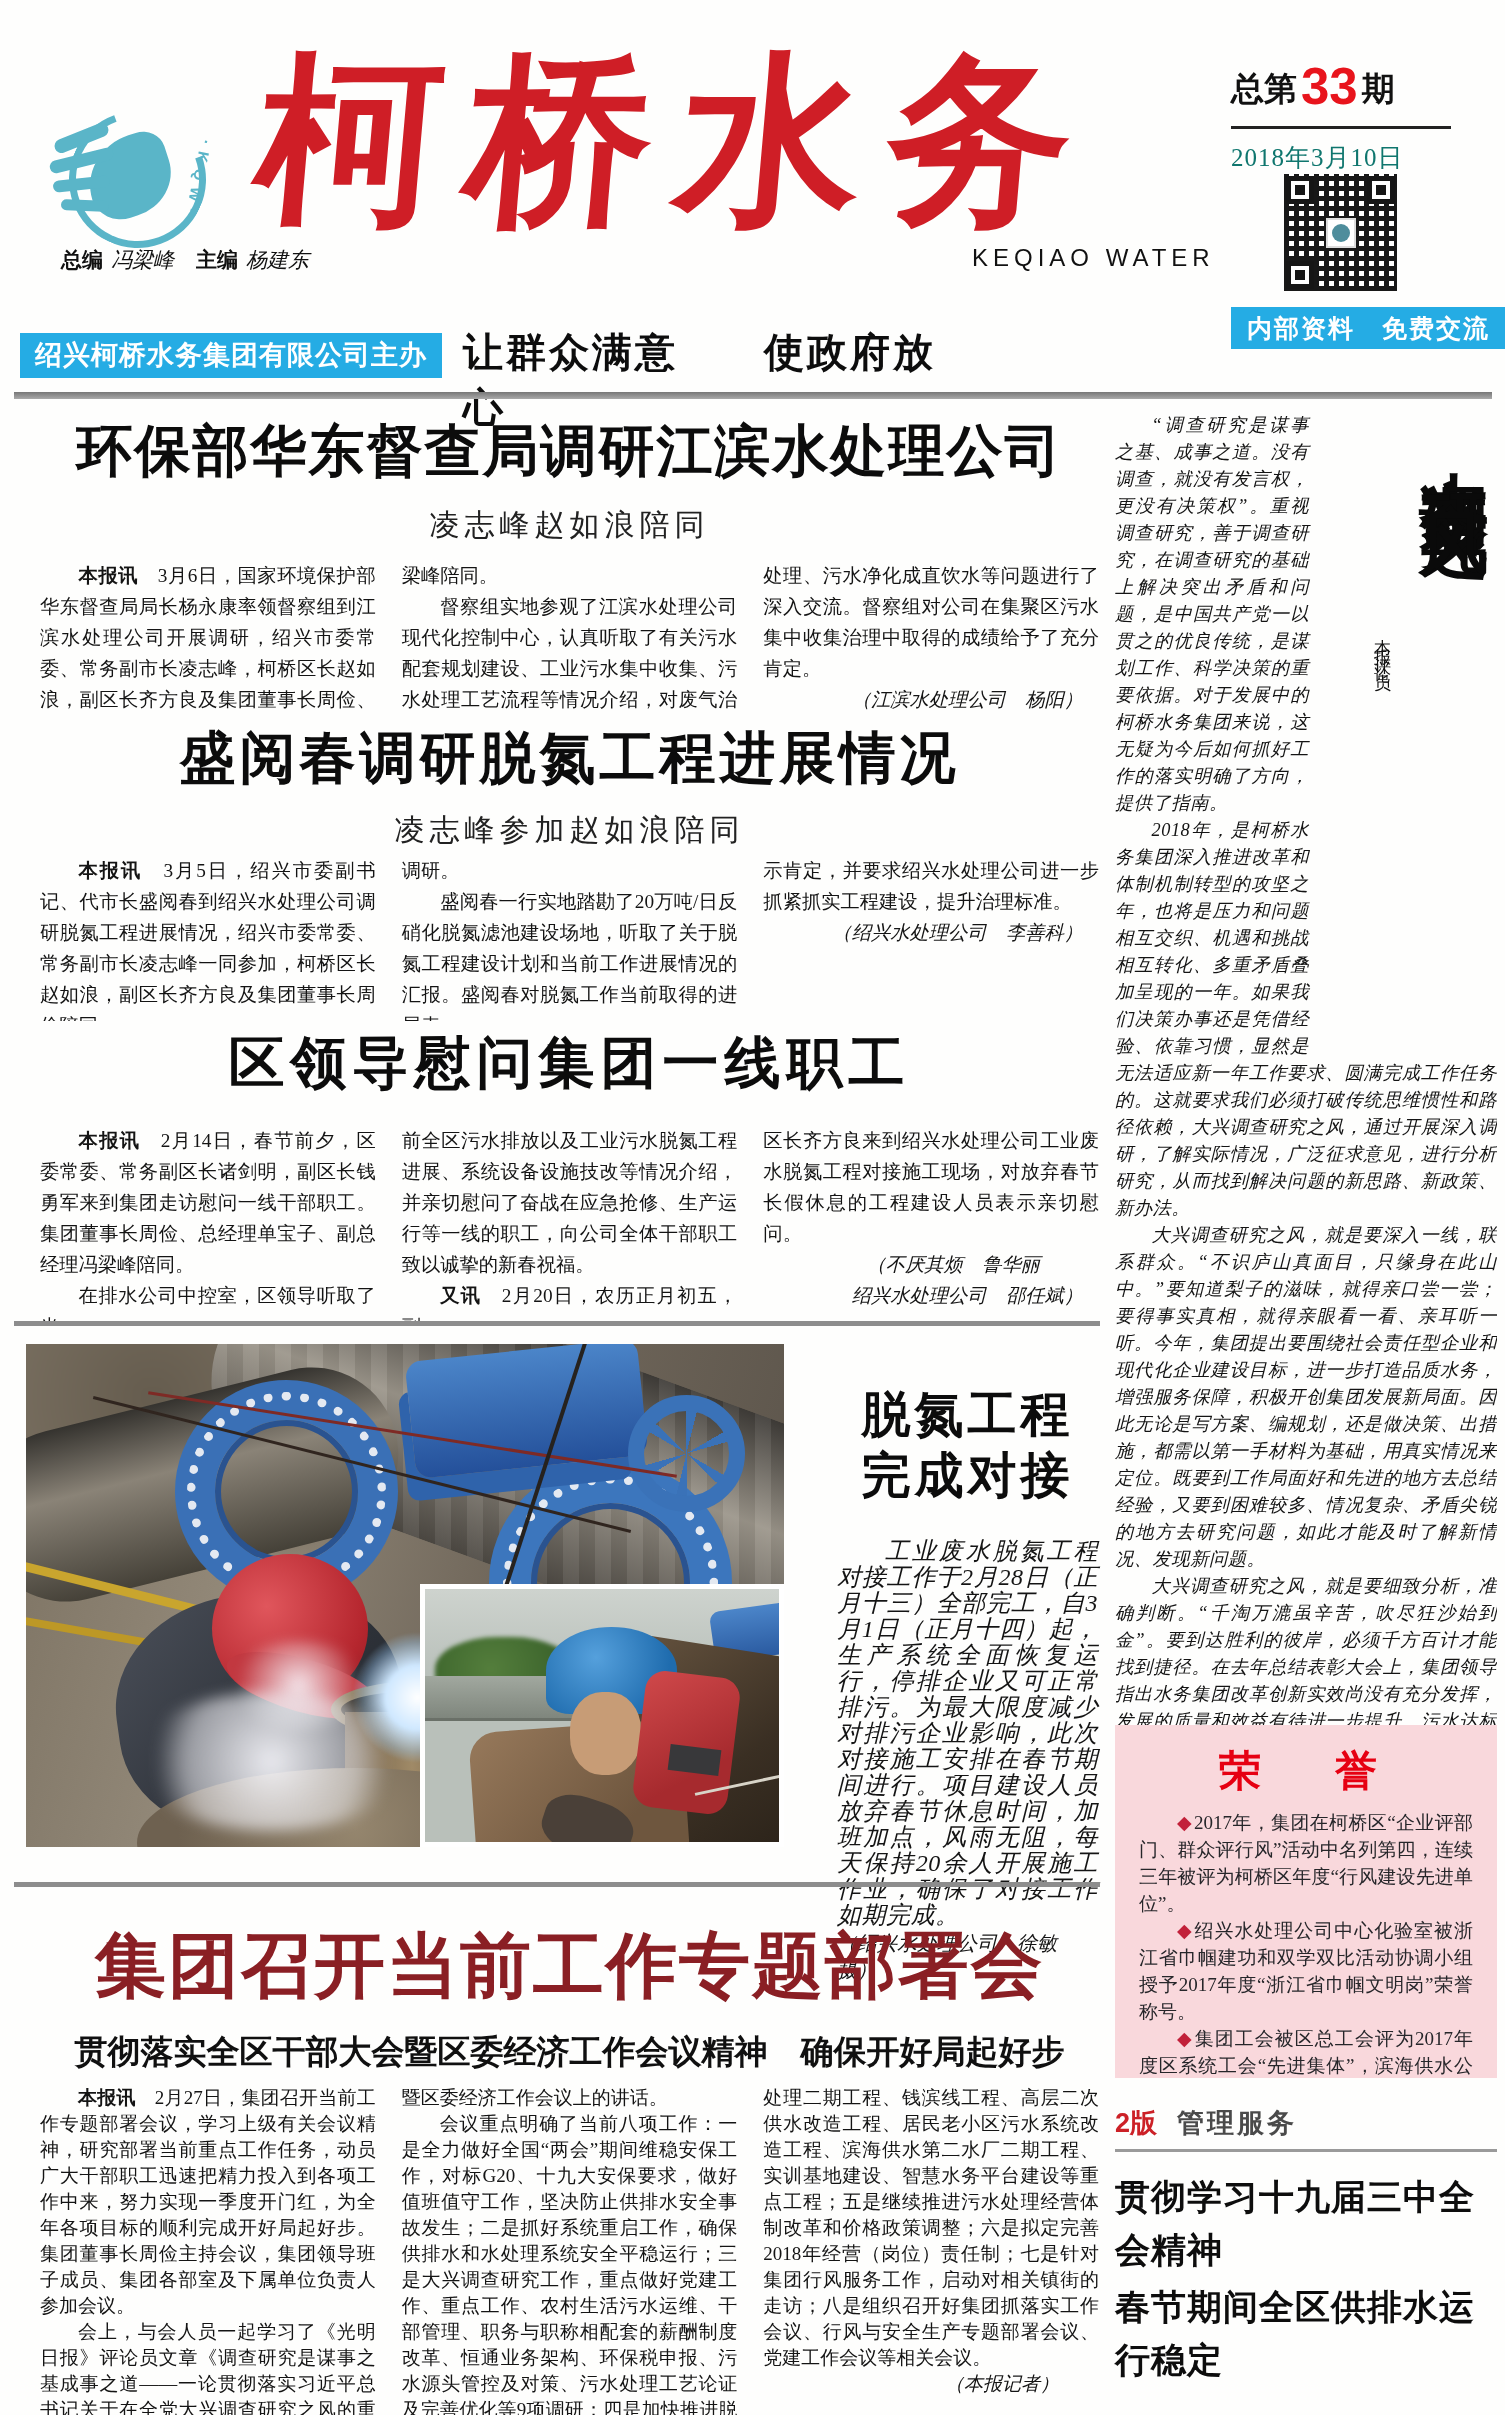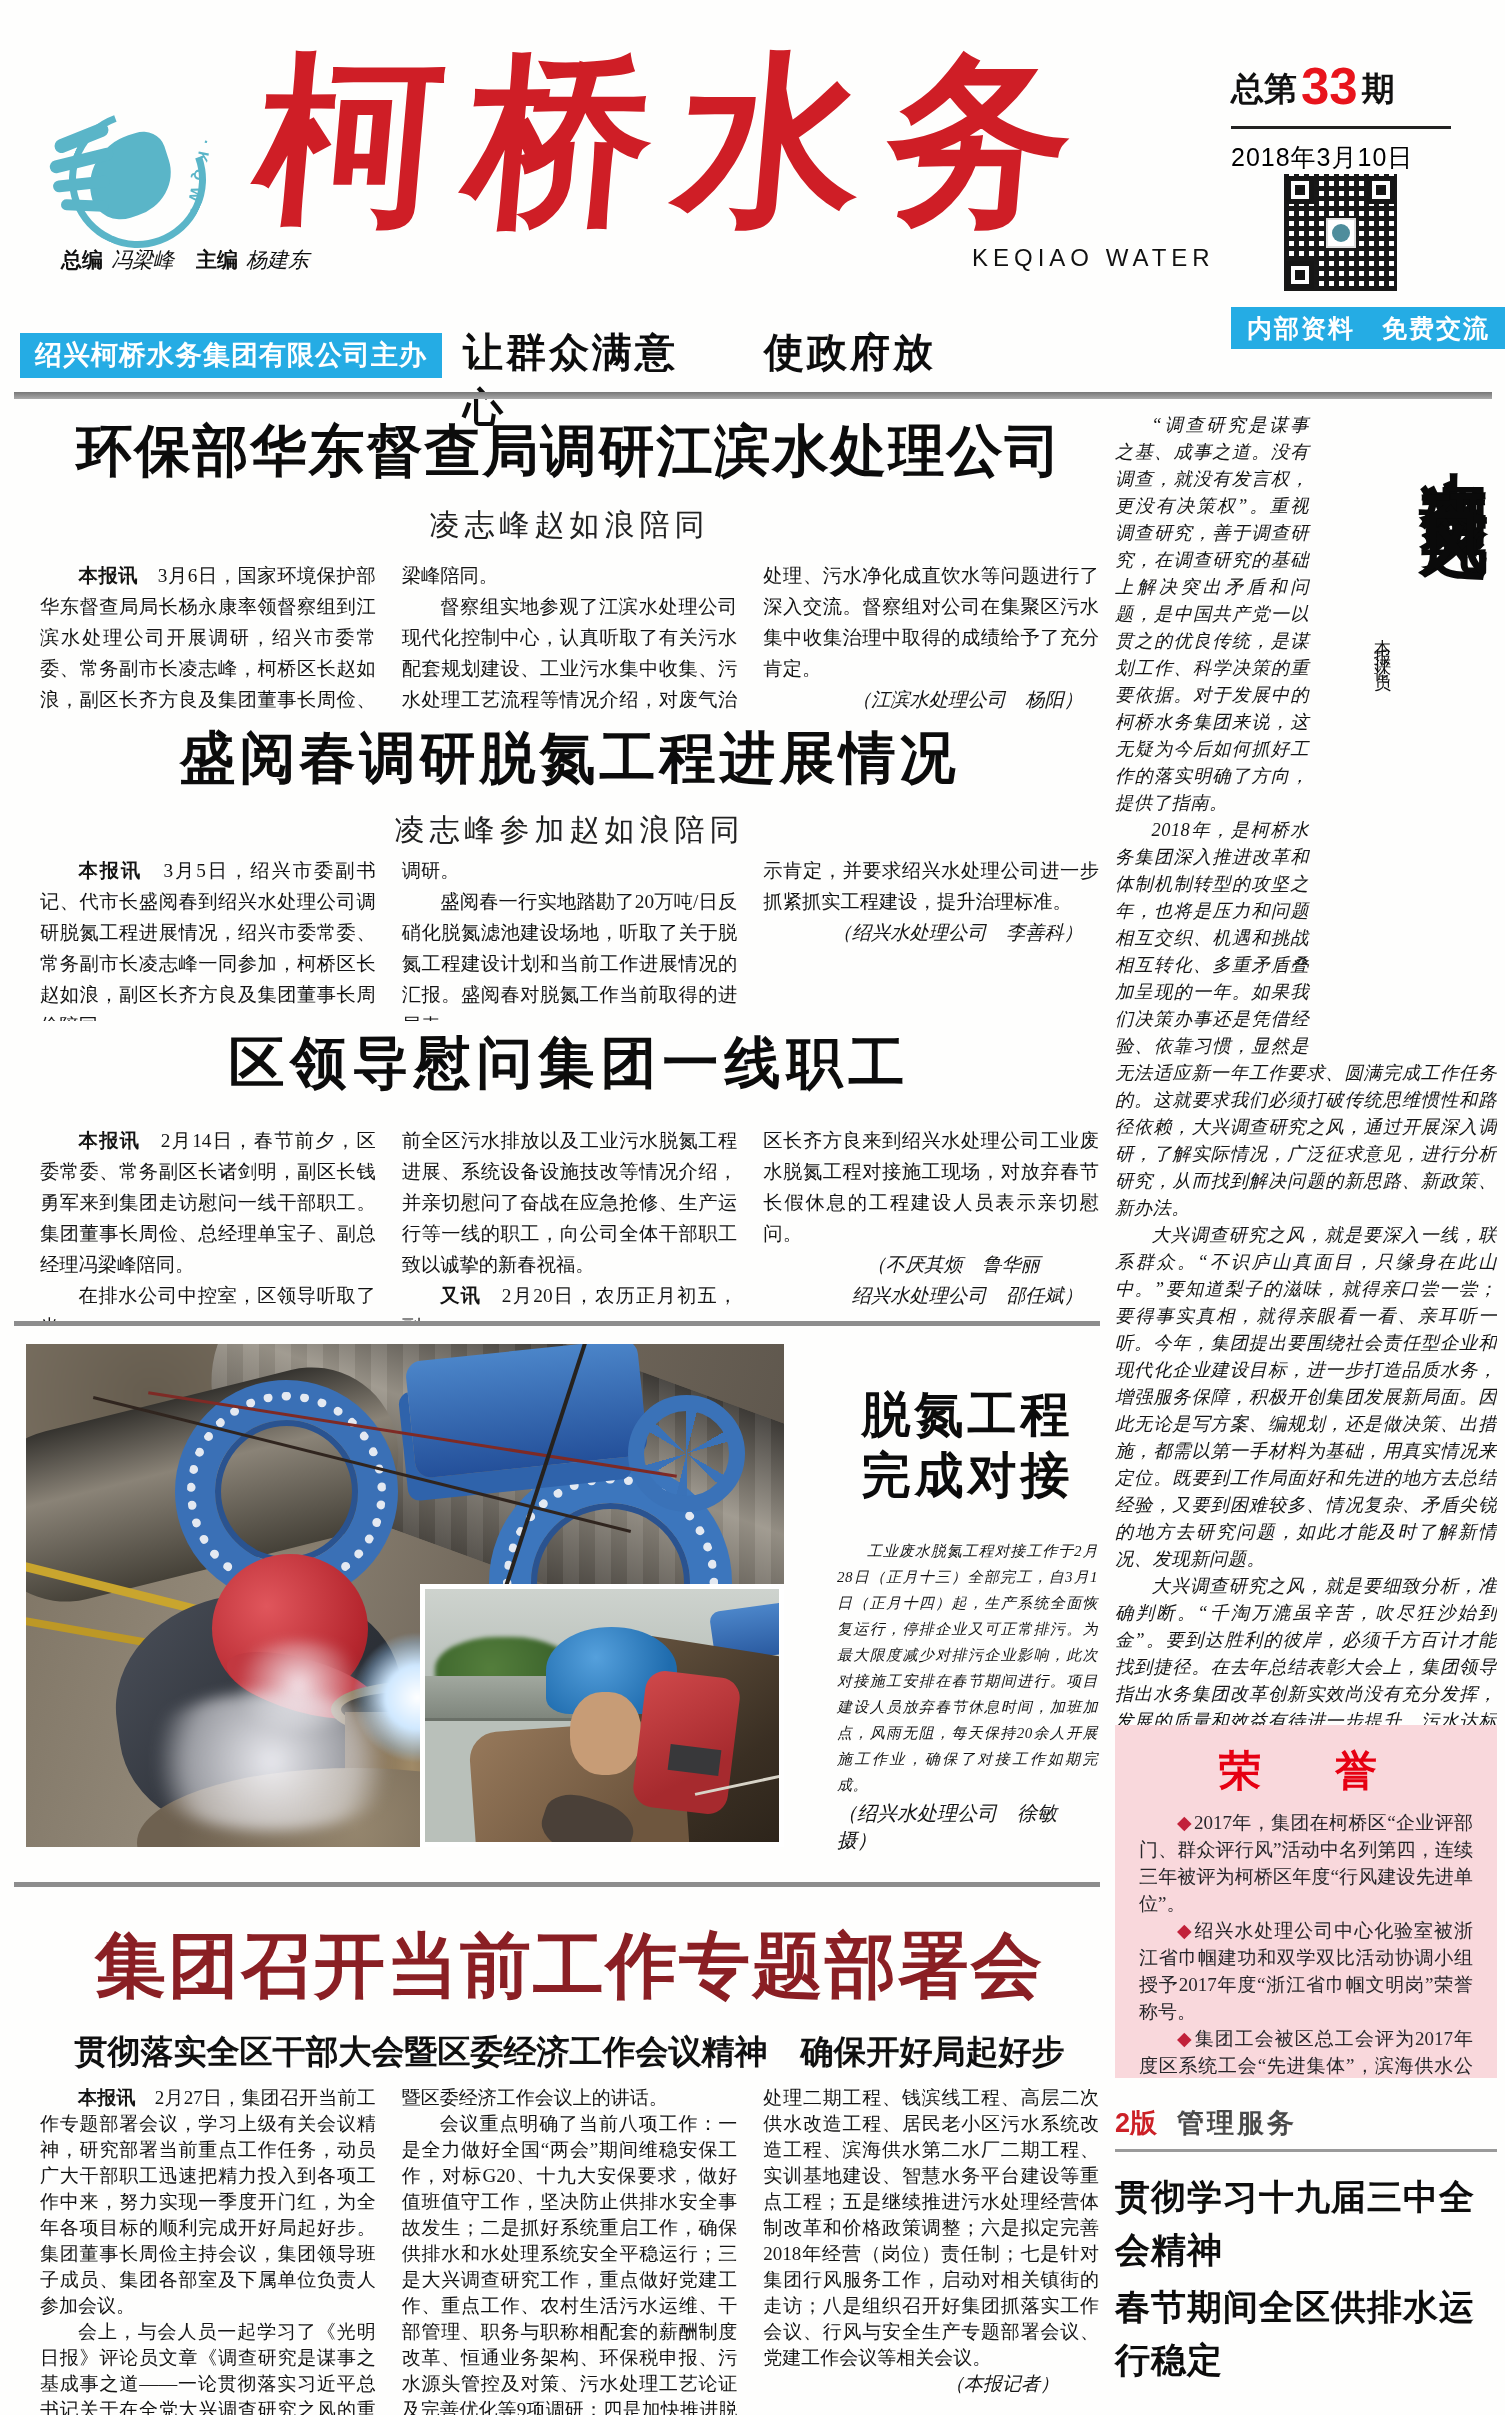--- a/index.html
+++ b/index.html
@@ -21,21 +21,21 @@
   .sp4{left:2px;top:75px;width:57px;height:12px;border-radius:10px;transform:rotate(-6deg);}
   .sp5{left:10px;top:97px;width:48px;height:11px;border-radius:10px;transform:rotate(2deg);}
   .logo-letters{position:absolute;right:14px;top:36px;writing-mode:vertical-rl;font-family:"Liberation Sans","DejaVu Sans",sans-serif;font-size:15px;font-weight:bold;color:#5ab5c8;letter-spacing:7px;transform:rotate(12deg);}
   #paper-title{left:203px;top:18px;width:950px;height:248px;line-height:248px;text-align:center;
     color:#cf1e26;font-weight:bold;font-size:184px;letter-spacing:26px;
     font-family:"Liberation Serif","DejaVu Serif",serif;transform:skewX(-5deg);}
   #issue-box{left:1231px;top:57px;width:226px;text-align:left;font-family:"Liberation Sans","DejaVu Sans",sans-serif;}
   #issue-line1{font-size:33px;font-weight:bold;color:#111;}
   #issue-number{font-size:51px;color:#e8141c;font-weight:bold;padding:0 4px;vertical-align:-4px;}
   #issue-rule{margin-top:10px;width:220px;height:3px;background:#222;}
-  #issue-date{margin-top:12px;font-size:25px;color:#000000;letter-spacing:1px;}
+  #issue-date{margin-top:12px;font-size:25px;color:#0f766e;letter-spacing:1px;font-family:Liberation Serif, serif;}
   #qr{left:1284px;top:174px;width:113px;height:117px;background:
       repeating-linear-gradient(0deg,#181818 0 5px,transparent 5px 10px),
       repeating-linear-gradient(90deg,#181818 0 5px,#fff 5px 10px);}
   .qr-eye{position:absolute;width:28px;height:28px;border:5px solid #161616;background:#fff;}
   .qr-eye::after{content:"";position:absolute;left:4px;top:4px;width:10px;height:10px;background:#161616;}
   .eye-tl{left:2px;top:2px;} .eye-tr{right:2px;top:2px;} .eye-bl{left:2px;bottom:2px;}
   .qr-center{position:absolute;left:42px;top:44px;width:30px;height:30px;background:#fff;border:2px solid #ddd;}
   .qr-center::after{content:"";position:absolute;left:4px;top:4px;width:18px;height:18px;border-radius:50%;background:#4e8d9c;}
   #title-en{left:972px;top:244px;width:257px;font-family:"Liberation Sans","DejaVu Sans",sans-serif;font-size:24px;letter-spacing:5px;color:#111;}
   #editors{left:61px;top:246px;font-size:21px;color:#111;}
@@ -115,21 +115,21 @@
   .in-helmet{left:121px;top:38px;width:131px;height:87px;border-radius:60% 60% 22% 22%;background:radial-gradient(circle at 38% 35%,#55a0dc,#1f6cae 75%);}
   .in-face{left:145px;top:103px;width:71px;height:83px;border-radius:45%;background:#c79c76;}
   .in-mask{left:214px;top:85px;width:95px;height:137px;border-radius:20px;transform:rotate(7deg);background:linear-gradient(145deg,#d0494b,#a62a2e 70%);}
   .in-window{left:244px;top:158px;width:51px;height:26px;background:#38383a;transform:rotate(7deg);}
   .in-glove{left:117px;top:210px;width:91px;height:57px;border-radius:40%;background:#4a4038;transform:rotate(18deg);}
   .in-rod{left:269px;top:194px;width:95px;height:3px;background:#d8d4c8;transform:rotate(-12deg);}
 
   
   #denit{left:837px;top:1384px;width:261px;}
   #denit .d-title{font-family:"Liberation Sans","DejaVu Sans",sans-serif;font-weight:bold;font-size:49px;line-height:61px;text-align:center;letter-spacing:4px;color:#0c0c0c;}
-  #denit .d-body{margin-top:32px;font-size:15px;line-height:26px;text-align:justify;font-style:italic;letter-spacing:0.5px;}
+  #denit .d-body{margin-top:32px;font-size:24px;line-height:26px;text-align:justify;font-style:italic;letter-spacing:0.5px;}
   #denit .d-body p{margin:0;text-indent:2em;}
   #denit .d-credit{margin-top:2px;font-size:20px;font-style:italic;}
 
   
   #deploy-head{top:1919px;font-size:71px;letter-spacing:2px;color:#8a1f24;}
   #deploy-sub{top:2030px;width:1059px;left:40px;text-align:center;font-family:"Liberation Sans","DejaVu Sans",sans-serif;font-weight:bold;font-size:33px;color:#101010;}
   #deploy-body{top:2085px;height:331px;font-size:19px;line-height:26px;}
 
   
   #opinion{left:1115px;top:412px;width:382px;height:1319px;overflow:hidden;

